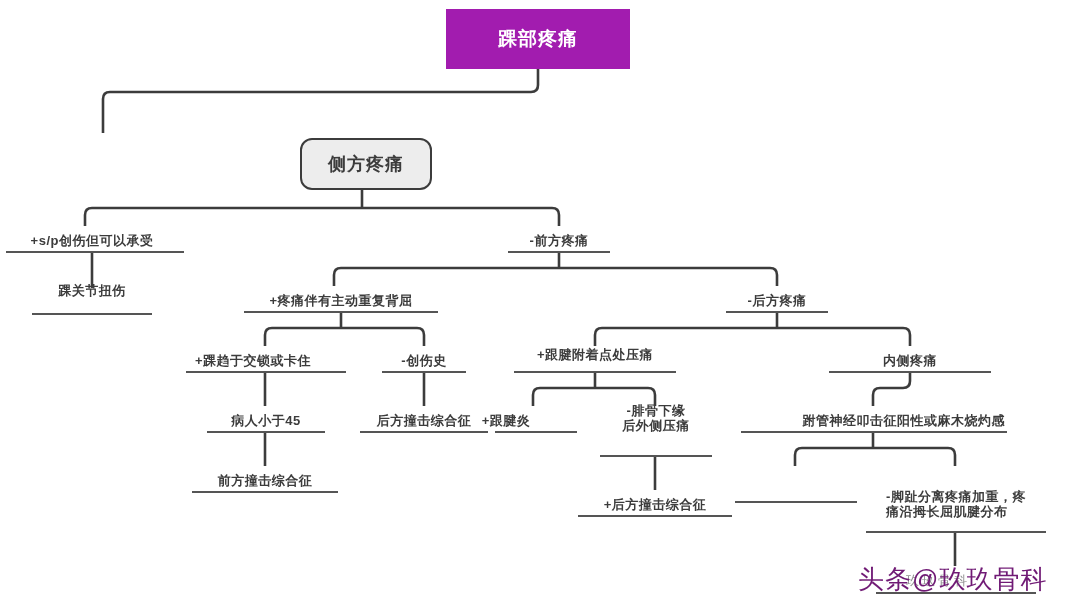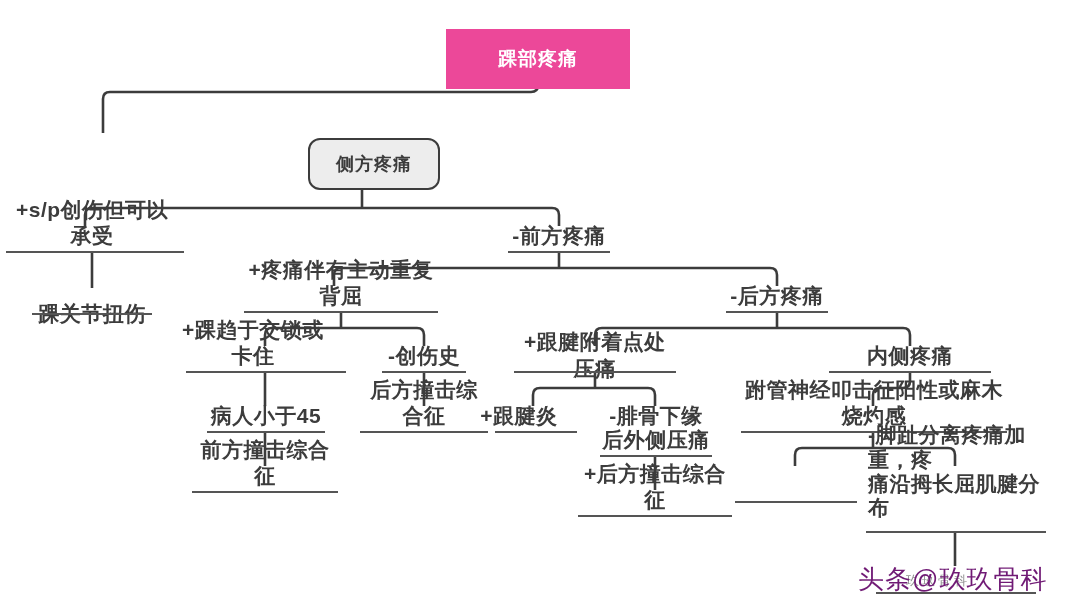--- a/index.html
+++ b/index.html
@@ -31,39 +31,38 @@
     display: flex;
     align-items: center;
     justify-content: center;
     text-align: center;
     color: #3c3c3c;
     line-height: 1.25;
     white-space: pre-line;
   }
   
   .node.root {
-    background: #ec4899;
+    background: #a21caf;
     color: #ffffff;
     font-size: 19px;
     font-weight: 600;
     letter-spacing: 1px;
-    margin-top: 20px;
   }
   
   .node.rounded {
     background: #ededed;
     border: 2.5px solid #3c3c3c;
     border-radius: 12px;
     font-size: 18px;
     font-weight: 600;
     letter-spacing: 1px;
   }
   
   .node.plain {
-    font-size: 21px;
+    font-size: 13px;
     font-weight: 600;
     letter-spacing: 0.5px;
     align-items: flex-end;
     padding-bottom: 2px;
   }
   .node.plain.two-line {
     line-height: 1.15;
   }
   .underline {
     position: absolute;
@@ -134,30 +133,30 @@
       <path d="M873,448 L948,448 Q955,448 955,455 L955,466"></path>
 
       <path d="M955,531 L955,566"></path>
     </g>
   </svg>
 
   <div class="node root" style="left:446px; top:9px; width:184px; height:60px;">
     <span>踝部疼痛</span>
   </div>
 
-  <div class="node rounded" style="left:308px; top:138px; width:132px; height:52px;">
+  <div class="node rounded" style="left:300px; top:138px; width:132px; height:52px;">
     <span>侧方疼痛</span>
   </div>
 
   <div class="node plain" style="left:6px; top:222px; width:172px; height:29px;">
     <span>+s/p创伤但可以承受</span>
   </div>
   <div class="underline" style="left:6px; top:251px; width:178px;"></div>
 
-  <div class="node plain" style="left:36px; top:300px; width:112px; height:29px;">
+  <div class="node plain" style="left:36px; top:272px; width:112px; height:29px;">
     <span>踝关节扭伤</span>
   </div>
   <div class="underline" style="left:32px; top:313px; width:120px;"></div>
 
   <div class="node plain" style="left:505px; top:222px; width:108px; height:29px;">
     <span>-前方疼痛</span>
   </div>
   <div class="underline" style="left:508px; top:251px; width:102px;"></div>
 
   <div class="node plain" style="left:246px; top:282px; width:190px; height:29px;">
@@ -193,32 +192,32 @@
   <div class="node plain" style="left:208px; top:402px; width:116px; height:29px;">
     <span>病人小于45</span>
   </div>
   <div class="underline" style="left:207px; top:431px; width:118px;"></div>
 
   <div class="node plain" style="left:360px; top:402px; width:128px; height:29px;">
     <span>后方撞击综合征</span>
   </div>
   <div class="underline" style="left:360px; top:431px; width:128px;"></div>
 
-  <div class="node plain" style="left:475px; top:402px; width:88px; height:29px;">
+  <div class="node plain" style="left:462px; top:402px; width:88px; height:29px;">
     <span>+跟腱炎</span>
   </div>
   <div class="underline" style="left:495px; top:431px; width:82px;"></div>
 
   <div class="node plain two-line" style="left:597px; top:404px; width:118px; height:50px; align-items:flex-start;">
     <span>-腓骨下缘
 后外侧压痛</span>
   </div>
   <div class="underline" style="left:600px; top:455px; width:112px;"></div>
 
-  <div class="node plain" style="left:743px; top:402px; width:262px; height:29px;">
+  <div class="node plain" style="left:743px; top:402px; width:262px; height:29px;justify-content:flex-end;">
     <span>跗管神经叩击征阳性或麻木烧灼感</span>
   </div>
   <div class="underline" style="left:741px; top:431px; width:266px;"></div>
 
   <div class="node plain" style="left:194px; top:462px; width:142px; height:29px;">
     <span>前方撞击综合征</span>
   </div>
   <div class="underline" style="left:192px; top:491px; width:146px;"></div>
 
   <div class="node plain" style="left:579px; top:486px; width:152px; height:29px;">

